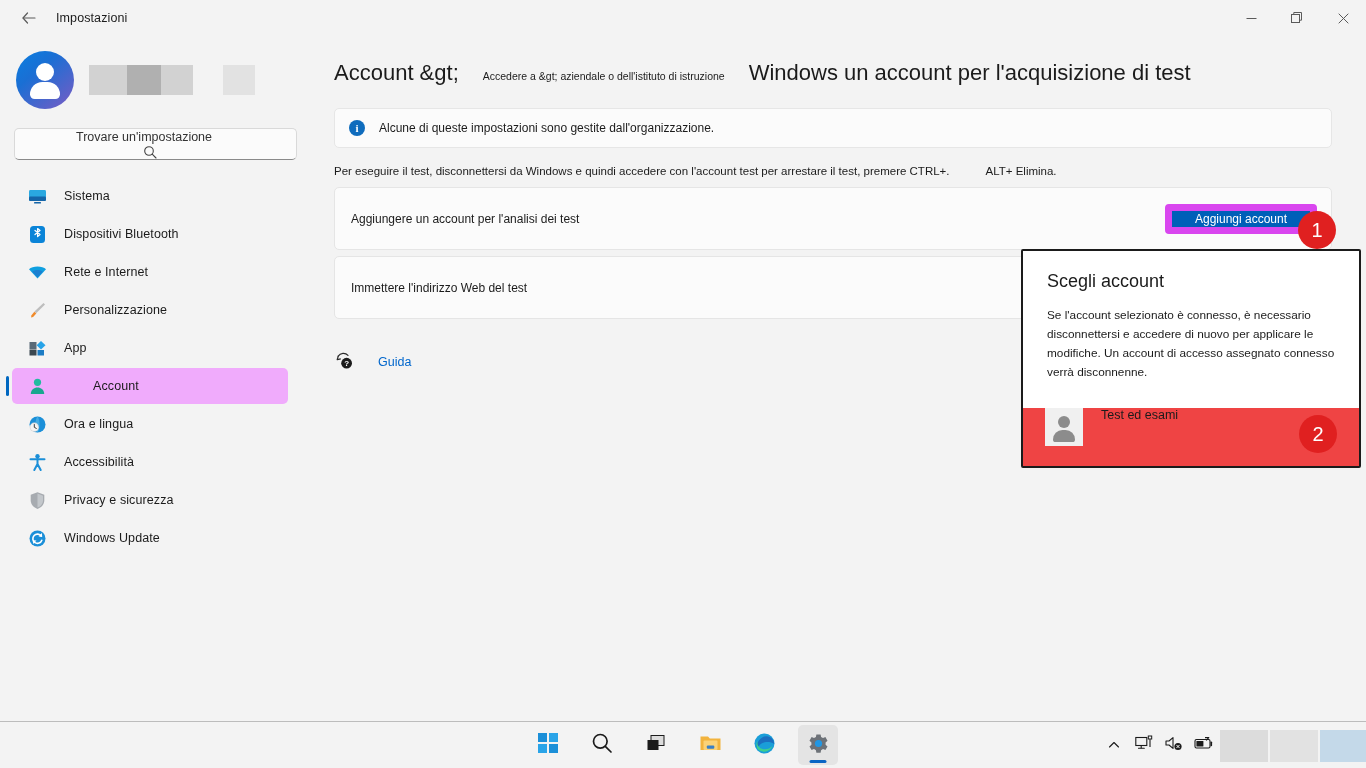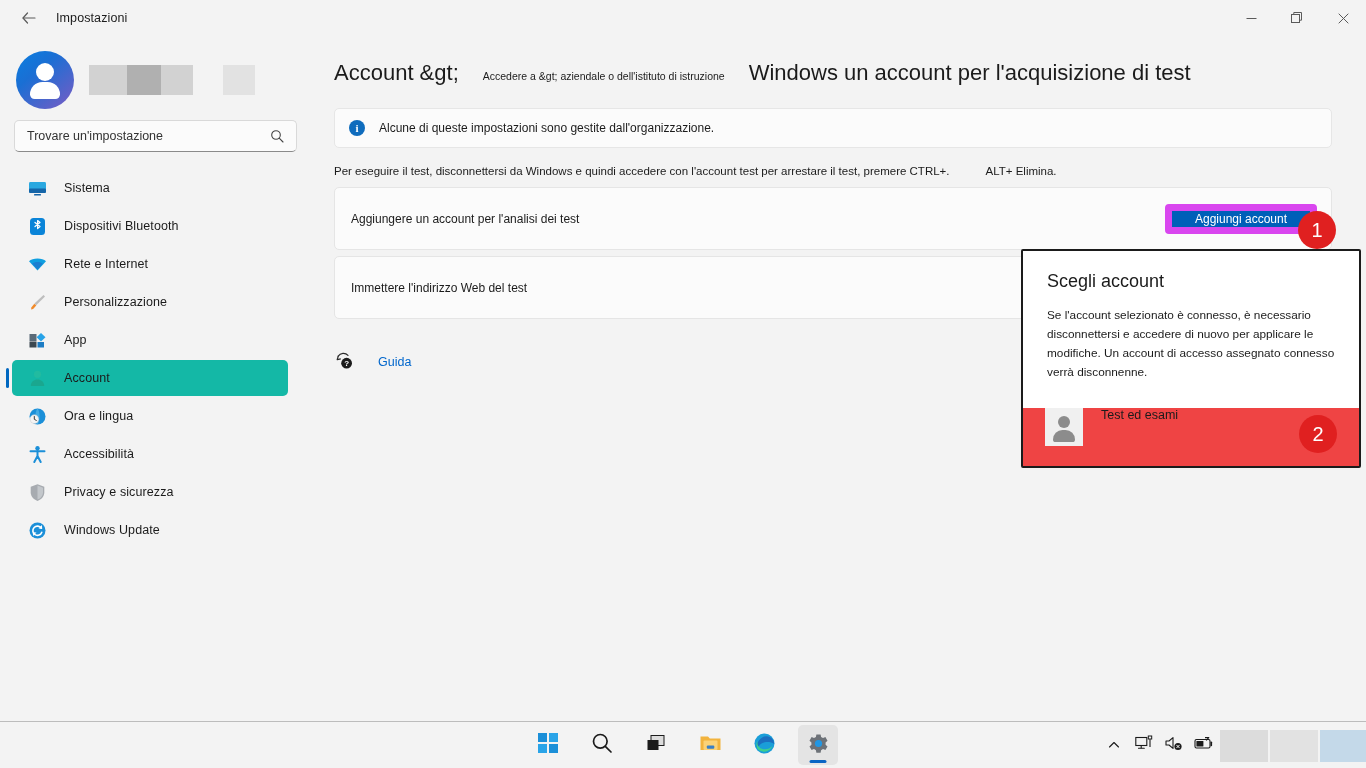--- a/index.html
+++ b/index.html
@@ -102,28 +102,29 @@
     gap: 0;
   }
   .redact { height: 30px; }
   .redact.a { width: 38px; background: #d2d2d2; }
   .redact.b { width: 34px; background: #b0b0b0; }
   .redact.c { width: 32px; background: #d2d2d2; }
   .redact.d { width: 32px; background: #e2e2e2; margin-left: 30px; }
 
   .searchbox {
     position: relative;
-    margin: 10px 0 0 14px;
+    margin: 18px 0 0 14px;
     width: 283px; height: 32px;
     background: #fbfbfb;
     border: 1px solid #d9d9d9;
     border-bottom: 1px solid #8a8a8a;
     border-radius: 5px;
     display: flex;
     align-items: center;
+    flex-direction: column;
   }
   .searchbox input {
     flex: 1;
     border: none;
     outline: none;
     background: transparent;
     font-family: "Liberation Sans", sans-serif;
     font-size: 12.5px;
     color: #1b1b1b;
     padding: 0 10px 0 12px;
@@ -140,21 +141,21 @@
     position: relative;
     display: flex;
     align-items: center;
     height: 36px;
     margin: 2px 12px;
     padding-left: 15px;
     border-radius: 5px;
     cursor: pointer;
     color: #1b1b1b;
   }
-  .navitem.selected { background: #14b8a6; }
+  .navitem.selected { background: #f0abfc; gap: 29px; }
   .navitem.selected::before {
     content: "";
     position: absolute;
     left: -6px; top: 8px;
     width: 3px; height: 20px;
     background: #0067c0;
     border-radius: 2px;
   }
   .nav-ico {
     width: 20px; height: 20px;

